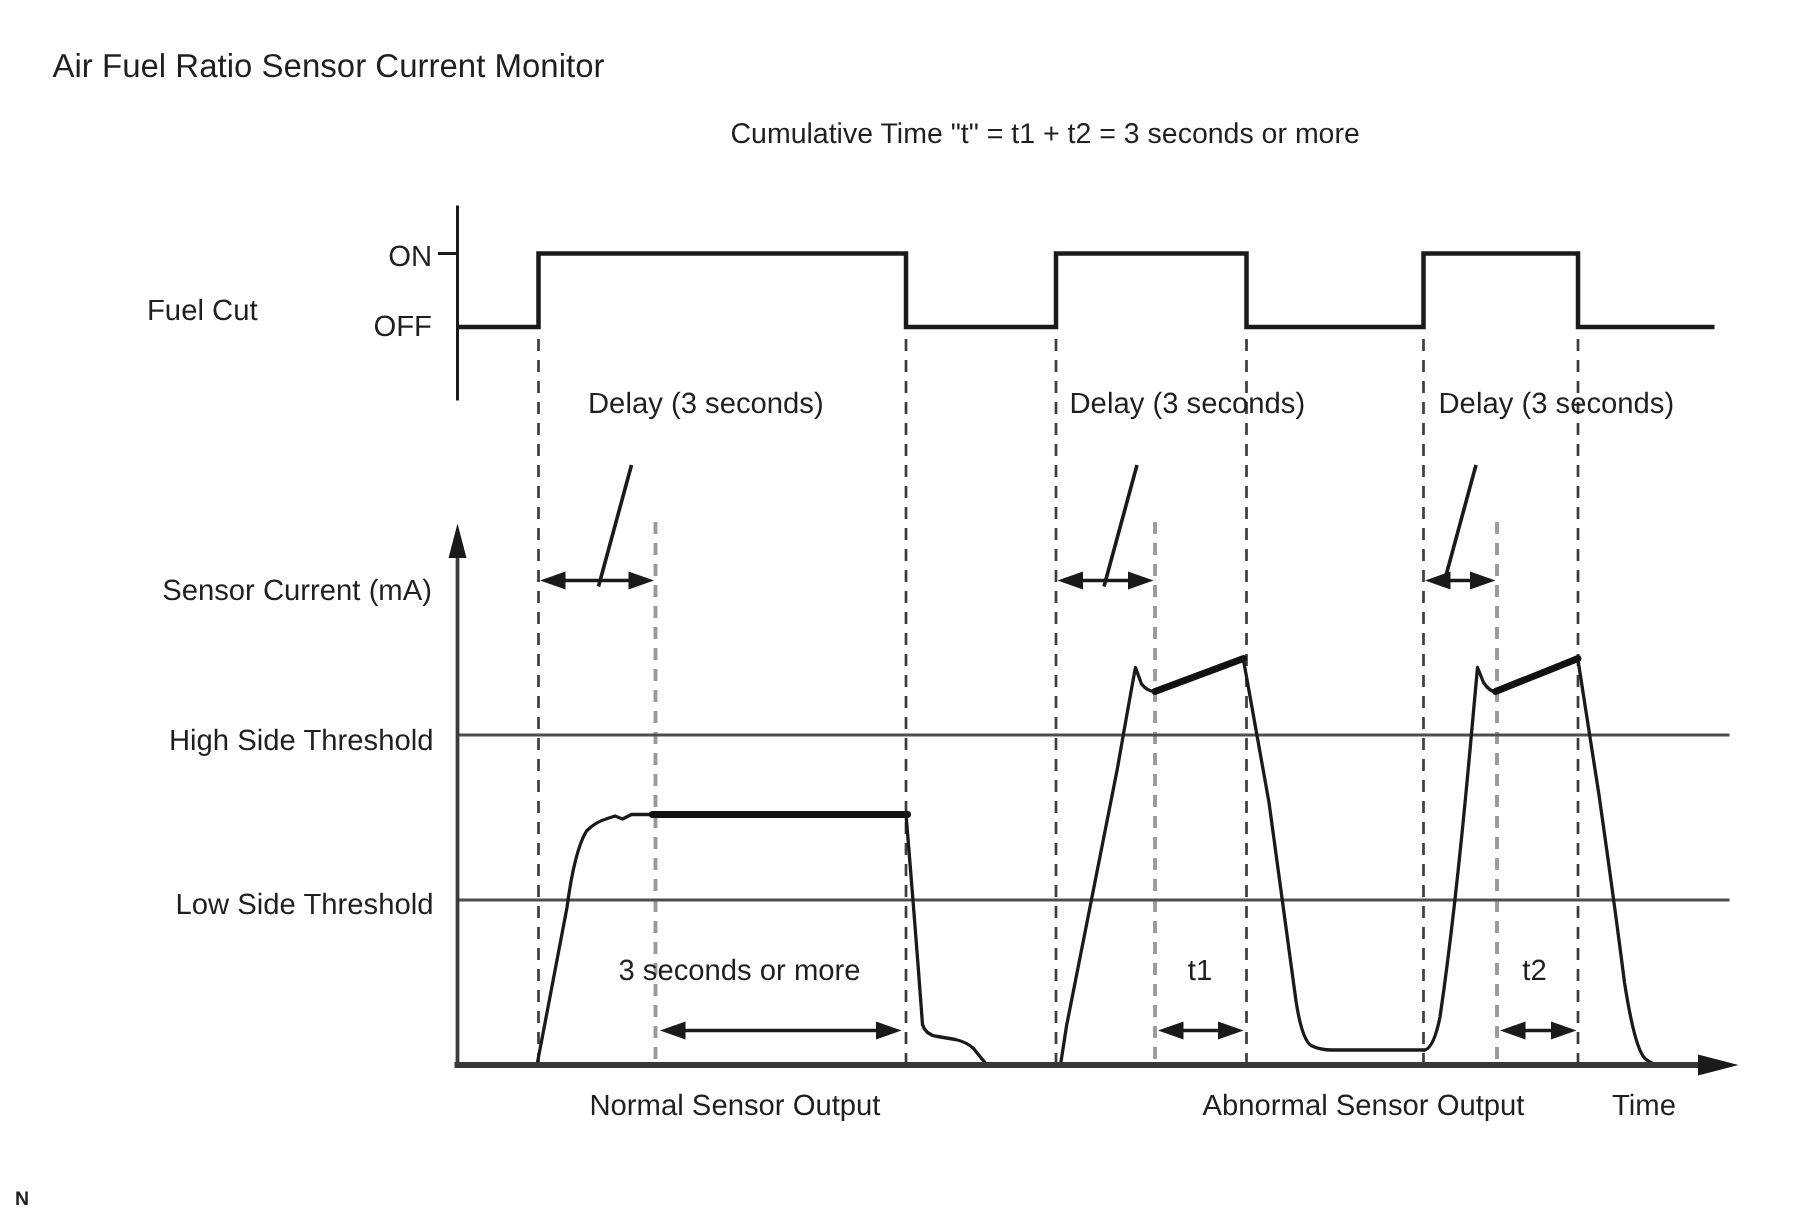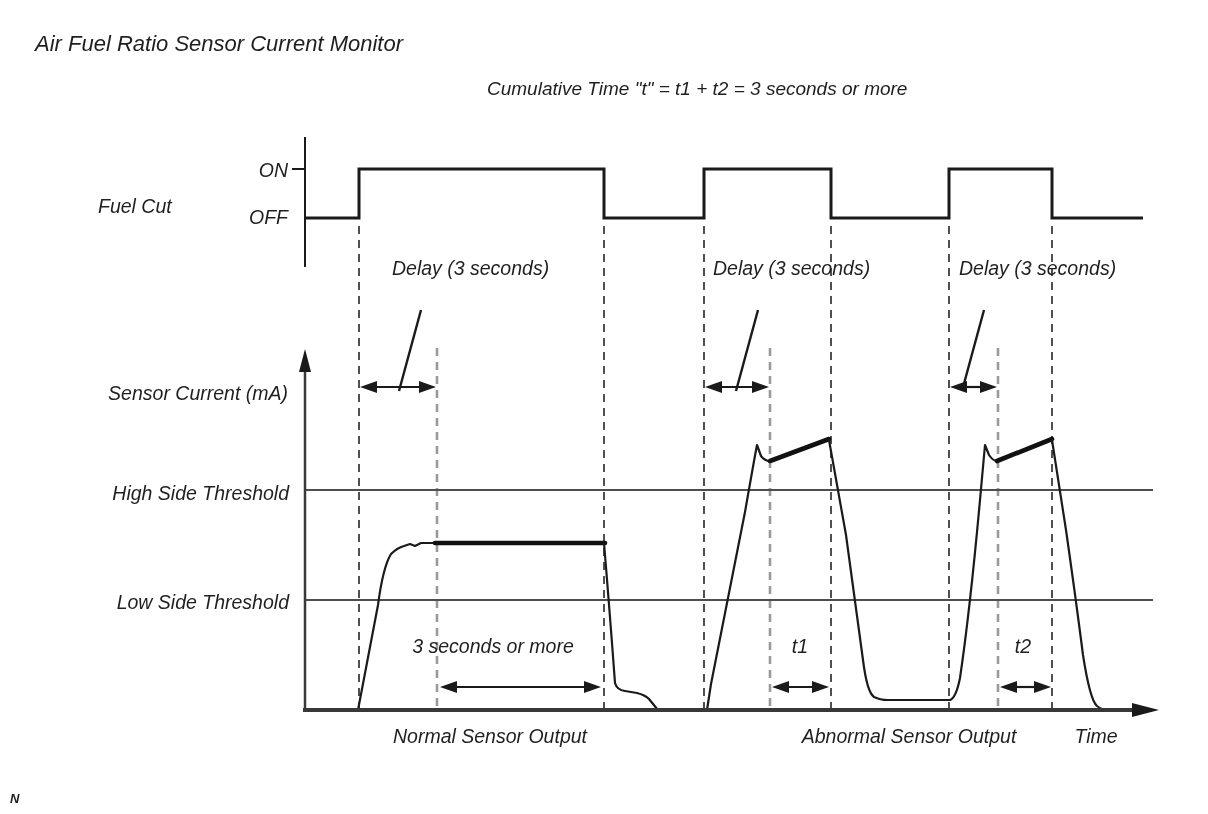--- a/index.html
+++ b/index.html
@@ -7,21 +7,20 @@
     padding: 0;
     background: #ffffff;
   }
   .canvas {
     position: relative;
     width: 1208px;
     height: 814px;
     background: #ffffff;
     font-family: "Liberation Sans", sans-serif;
     overflow: hidden;
-    font-style: italic;
   }
   svg text {
     fill: #1f1f1f;
     font-family: "Liberation Sans", sans-serif;
   }
   .title-text     { font-size: 22px; }
   .subtitle-text  { font-size: 19px; }
   .label-text     { font-size: 19.5px; }
   .marker-text    { font-size: 13px; font-weight: bold; }
   .wave           { stroke: #1a1a1a; stroke-width: 3; fill: none; }

